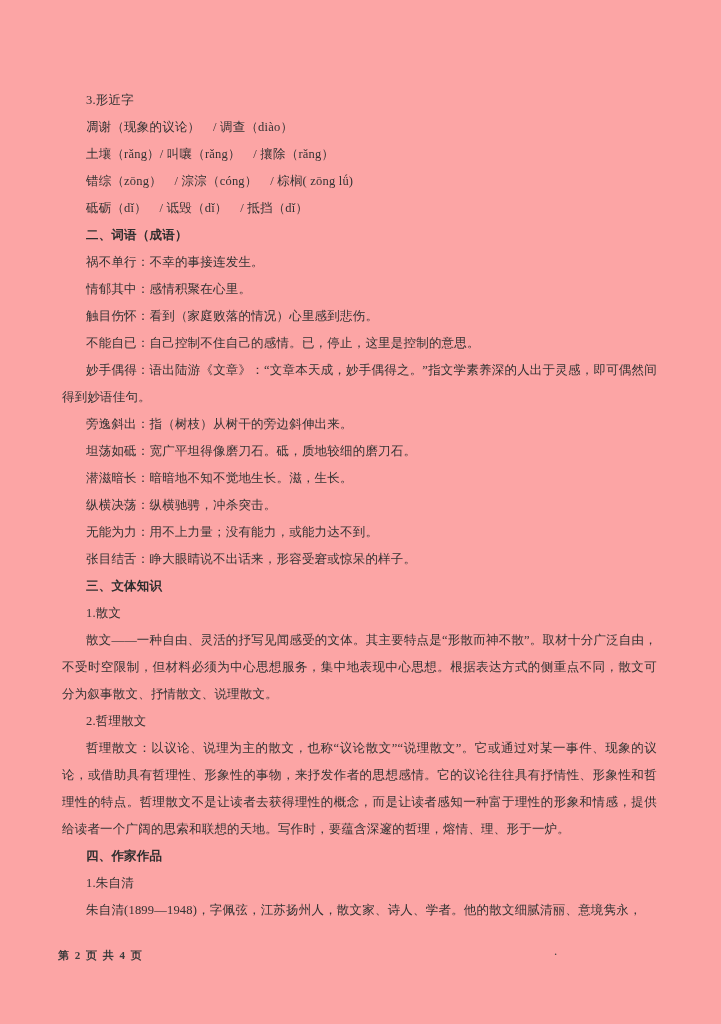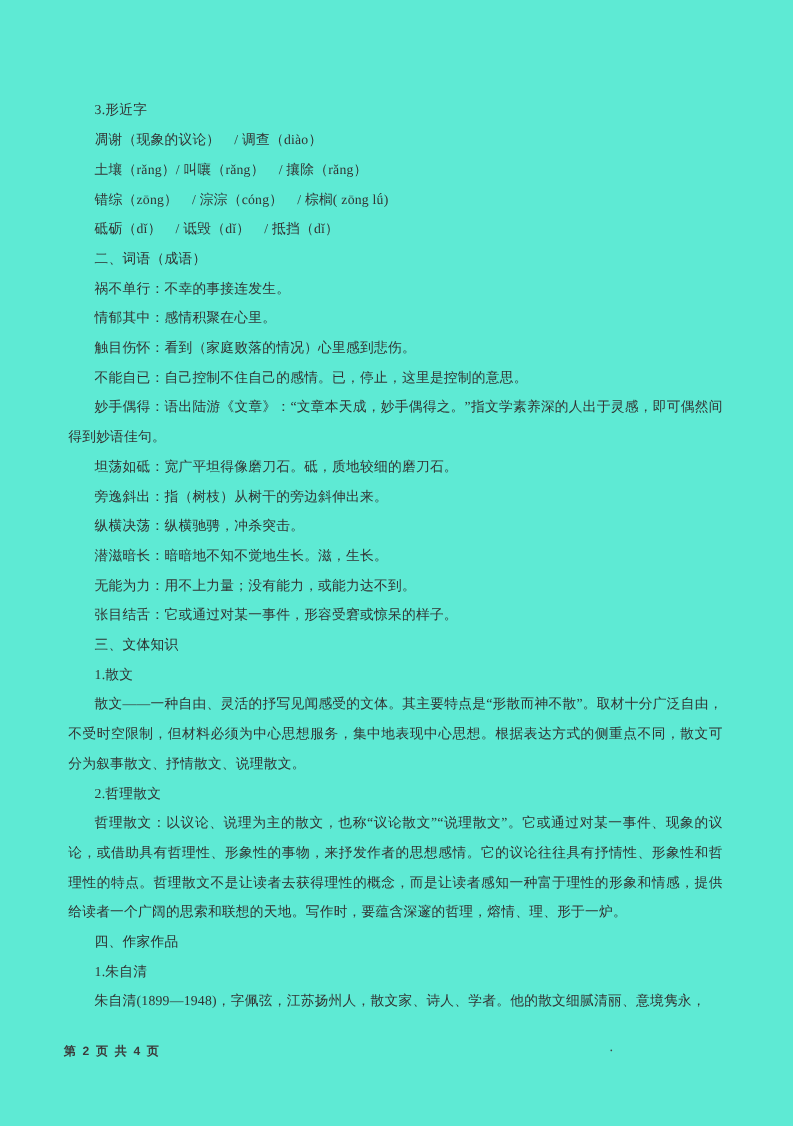--- a/index.html
+++ b/index.html
@@ -4,21 +4,21 @@
 <style>
   html, body {
     margin: 0;
     padding: 0;
     background: #ffffff;
   }
   .page {
     position: relative;
     width: 721px;
     height: 1024px;
-    background: #5eead4;
+    background: #fca5a5;
     overflow: hidden;
     font-family: "Liberation Serif", "DejaVu Serif", serif;
     color: #333333;
   }
   .content {
     position: absolute;
     left: 62px;
     top: 87px;
     width: 595px;
   }
@@ -26,32 +26,32 @@
     margin: 0;
     padding: 0;
     font-size: 12.5px;
     line-height: 27px;
     letter-spacing: 0.2px;
     text-indent: 24px;
     text-align: justify;
     color: #333333;
   }
   .content p.bold {
-    font-weight: normal;
+    font-weight: bold;
     color: #2e2e2e;
   }
   .footer {
     position: absolute;
     left: 58px;
     top: 948px;
     font-size: 11px;
     font-weight: bold;
     letter-spacing: 1.5px;
     color: #3c3c3c;
-    font-family: Liberation Sans, sans-serif;
+    font-family: Liberation Serif, serif;
   }
   .stray {
     position: absolute;
     left: 554px;
     top: 944px;
     font-size: 13px;
     color: #444444;
     line-height: 13px;
   }
 </style>
@@ -66,26 +66,26 @@
     <p>土壤（rǎng）/ 叫嚷（rǎng）　/ 攘除（rǎng）</p>
     <p>错综（zōng）　/ 淙淙（cóng）　/ 棕榈( zōng lǘ)</p>
     <p>砥砺（dǐ）　/ 诋毁（dǐ）　/ 抵挡（dǐ）</p>
 
     <p class="bold">二、词语（成语）</p>
     <p>祸不单行：不幸的事接连发生。</p>
     <p>情郁其中：感情积聚在心里。</p>
     <p>触目伤怀：看到（家庭败落的情况）心里感到悲伤。</p>
     <p>不能自已：自己控制不住自己的感情。已，停止，这里是控制的意思。</p>
     <p>妙手偶得：语出陆游《文章》：“文章本天成，妙手偶得之。”指文学素养深的人出于灵感，即可偶然间得到妙语佳句。</p>
+    <p>旁逸斜出：指（树枝）从树干的旁边斜伸出来。</p>
     <p>坦荡如砥：宽广平坦得像磨刀石。砥，质地较细的磨刀石。</p>
-    <p>旁逸斜出：指（树枝）从树干的旁边斜伸出来。</p>
+    <p>潜滋暗长：暗暗地不知不觉地生长。滋，生长。</p>
     <p>纵横决荡：纵横驰骋，冲杀突击。</p>
-    <p>潜滋暗长：暗暗地不知不觉地生长。滋，生长。</p>
     <p>无能为力：用不上力量；没有能力，或能力达不到。</p>
-    <p>张目结舌：它或通过对某一事件，形容受窘或惊呆的样子。</p>
+    <p>张目结舌：睁大眼睛说不出话来，形容受窘或惊呆的样子。</p>
 
     <p class="bold">三、文体知识</p>
     <p>1.散文</p>
     <p>散文——一种自由、灵活的抒写见闻感受的文体。其主要特点是“形散而神不散”。取材十分广泛自由，不受时空限制，但材料必须为中心思想服务，集中地表现中心思想。根据表达方式的侧重点不同，散文可分为叙事散文、抒情散文、说理散文。</p>
     <p>2.哲理散文</p>
     <p>哲理散文：以议论、说理为主的散文，也称“议论散文”“说理散文”。它或通过对某一事件、现象的议论，或借助具有哲理性、形象性的事物，来抒发作者的思想感情。它的议论往往具有抒情性、形象性和哲理性的特点。哲理散文不是让读者去获得理性的概念，而是让读者感知一种富于理性的形象和情感，提供给读者一个广阔的思索和联想的天地。写作时，要蕴含深邃的哲理，熔情、理、形于一炉。</p>
 
     <p class="bold">四、作家作品</p>
     <p>1.朱自清</p>
     <p>朱自清(1899—1948)，字佩弦，江苏扬州人，散文家、诗人、学者。他的散文细腻清丽、意境隽永，</p>

